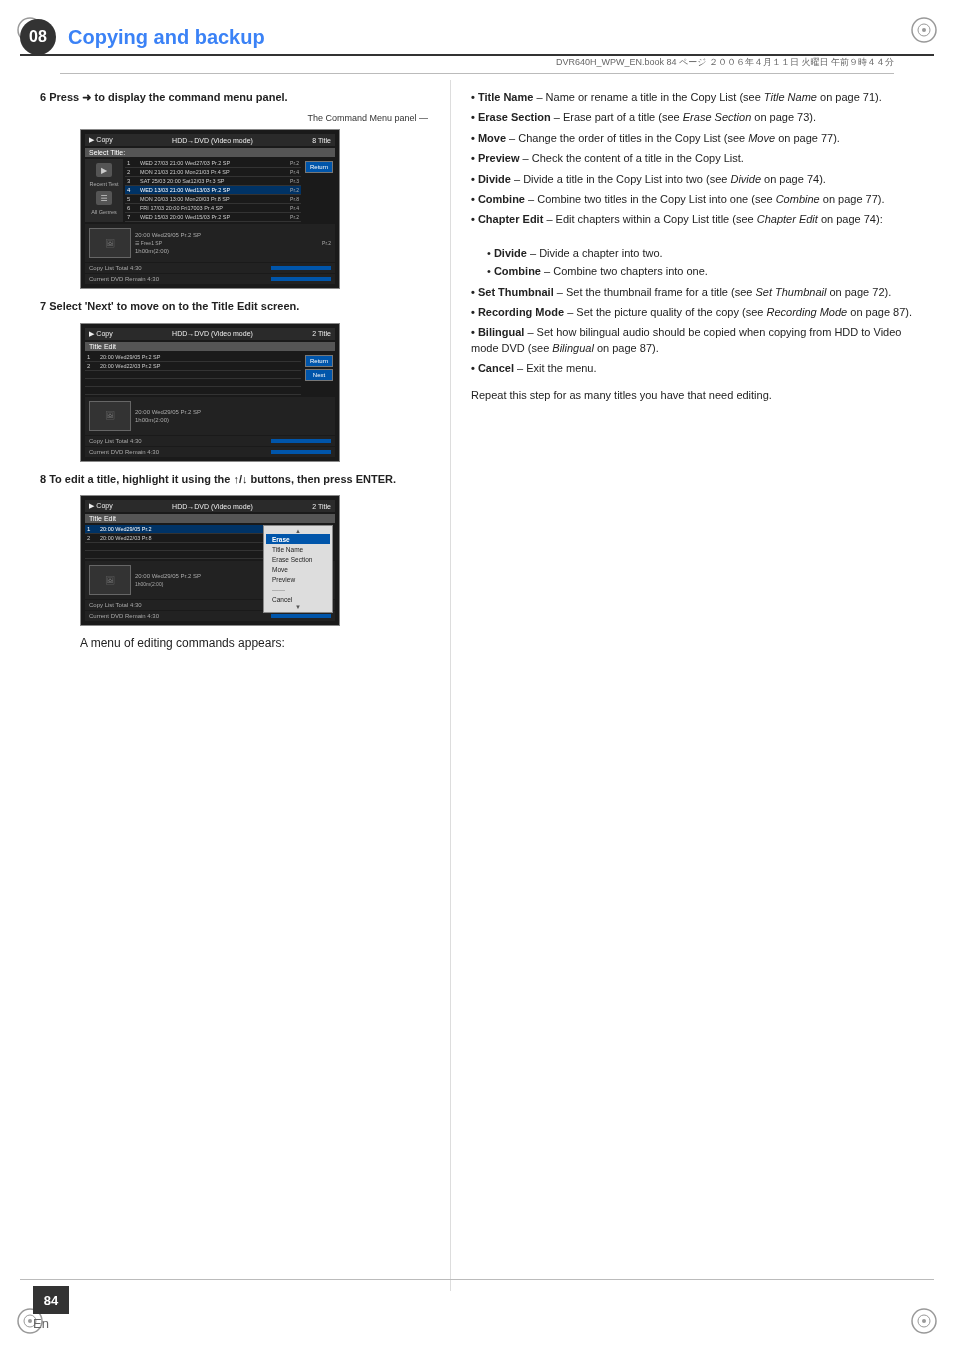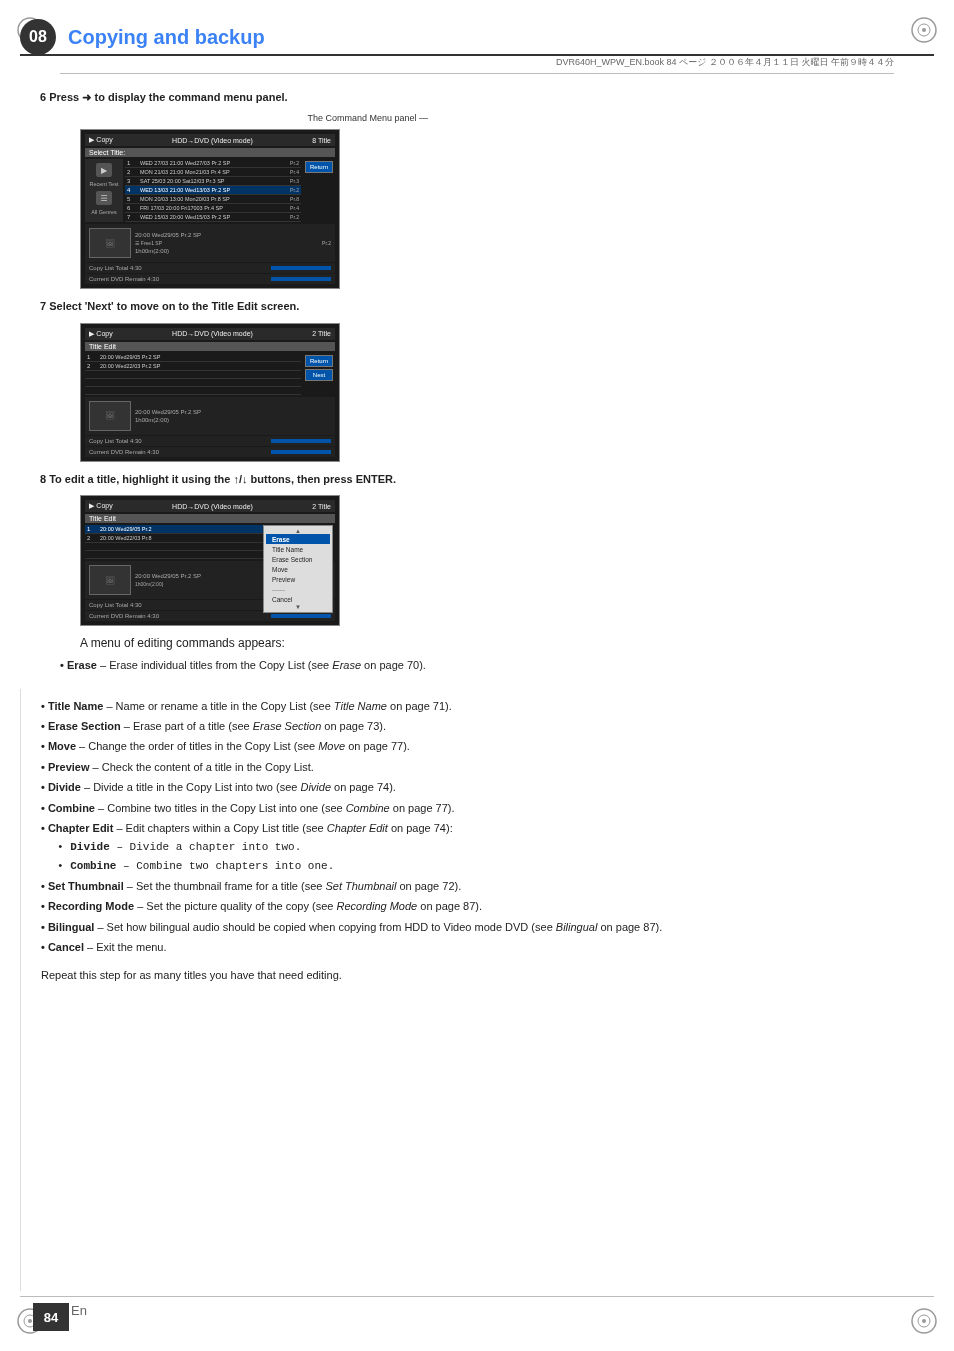--- a/index.html
+++ b/index.html
@@ -66,21 +66,21 @@
     }
 
     
     .main-content {
       position: absolute;
       top: 80px;
       left: 20px;
       right: 20px;
       bottom: 60px;
       display: flex;
-      flex-direction: column;
+      flex-direction: row;
       gap: 0;
     }
 
     
     .left-col {
       width: 430px;
       padding: 10px 20px;
       flex-shrink: 0;
     }
 
@@ -243,22 +243,21 @@
     }
     .bullet-list .bold {
       font-weight: bold;
     }
     .bullet-list .italic {
       font-style: italic;
     }
     .sub-list {
       list-style: none;
       padding-left: 16px;
-      margin-top: 4px;
-      font-family: Liberation Mono, monospace;
+      margin-top: 18px;
     }
     .sub-list li {
       font-size: 11px;
       line-height: 1.4;
       margin-bottom: 3px;
     }
     .sub-list li::before {
       content: '• ';
     }
 
@@ -544,26 +543,20 @@
           <span>Current DVD Remain  4:30</span>
           <span class="scr-bottom-bar"></span>
         </div>
       </div>
     </div>
 
     <div class="step-caption">
       <span>A menu of editing commands appears:</span>
     </div>
 
-    <ul class="bullet-list" style="margin-left:20px;">
-      <li>
-        <span class="bold">Erase</span>
-        <span>– Erase individual titles from the Copy List (see </span><span class="italic">Erase</span><span> on page 70).</span>
-      </li>
-    </ul>
 
   </div>
 
   <div class="right-col">
     <ul class="bullet-list">
 
       <li>
         <span class="bold">Title Name</span> – Name or rename a title in the Copy List (see <span class="italic">Title Name</span> on page 71).
       </li>
       <li>
@@ -603,20 +596,20 @@
     </ul>
 
     <div style="margin-top:12px; font-size:11px; line-height:1.4;">
       <span>Repeat this step for as many titles you have that need editing.</span>
     </div>
   </div>
 
 </div>
 
 <div class="footer">
-  <div style="display:flex; flex-direction:row; align-items:flex-start; gap:2px;padding-left:13px;">
+  <div style="display:flex; flex-direction:column; align-items:flex-start; gap:2px;padding-left:13px;">
     <div class="page-num-box">
       <span>84</span>
     </div>
     <span class="page-lang">En</span>
   </div>
   <div class="footer-right"></div>
 </div>
 
 </body></html>

